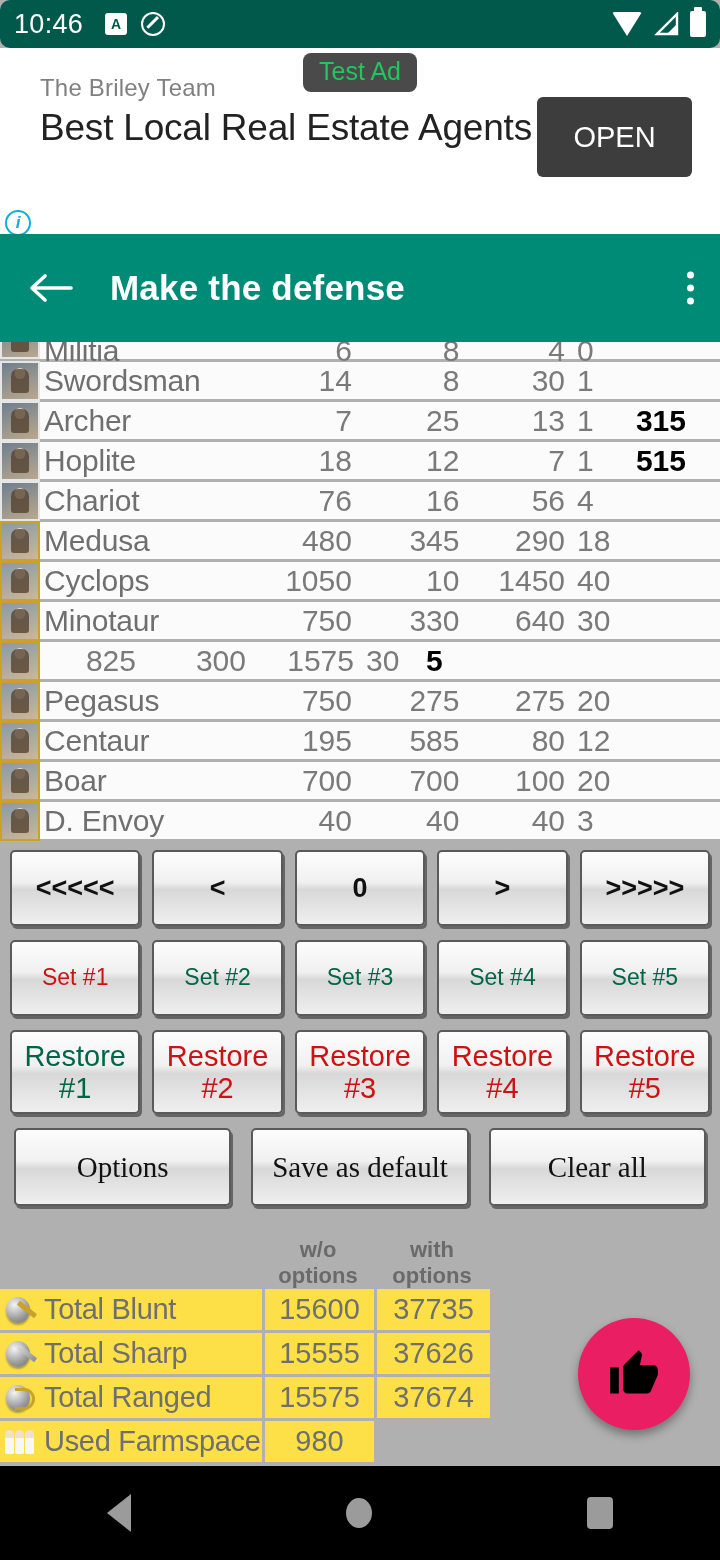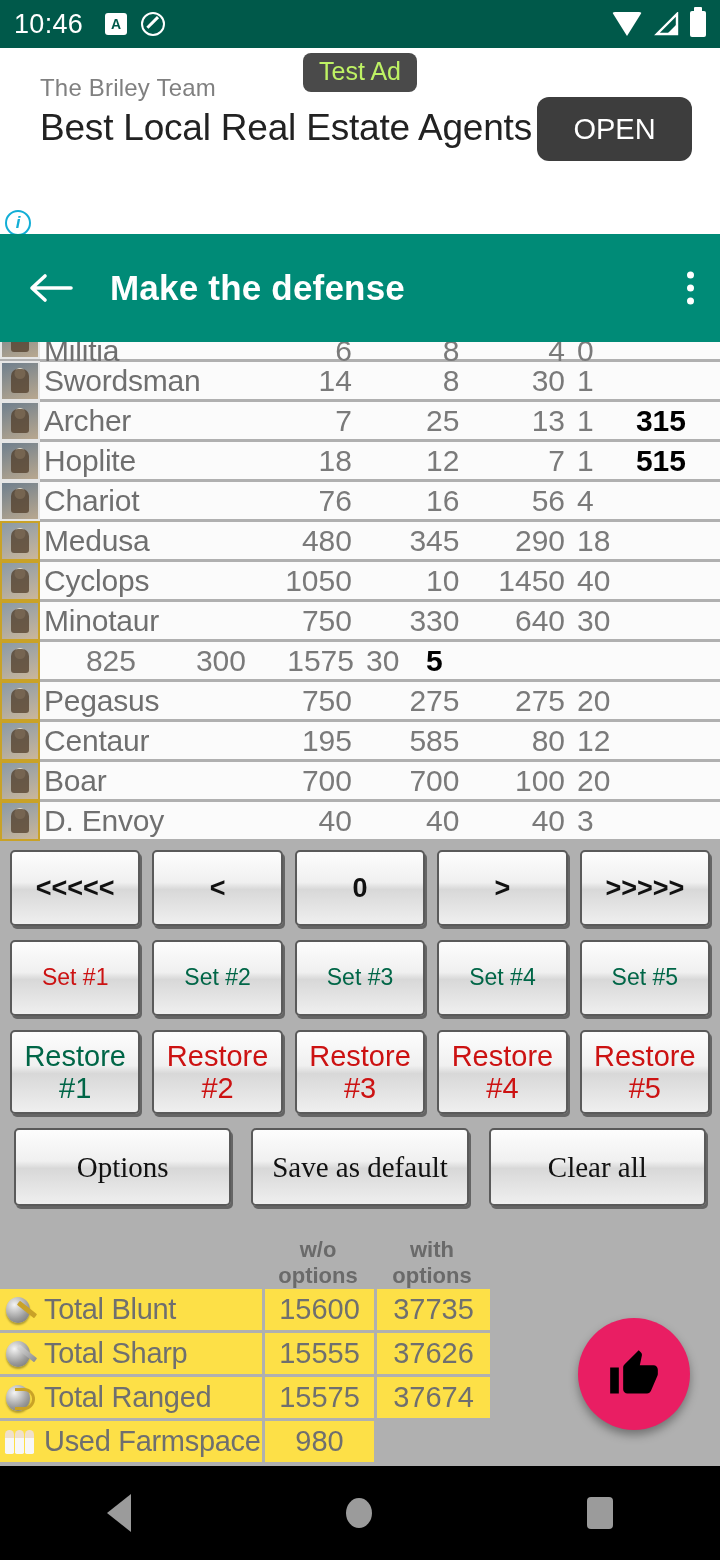--- a/index.html
+++ b/index.html
@@ -7,21 +7,21 @@
     width: 720px; height: 1560px;
     font-family: "Liberation Sans", sans-serif;
     background: #b0b0b0;
     overflow: hidden;
   }
   .phone { position: relative; width: 720px; height: 1560px; background: #b0b0b0; }
 
   
   .statusbar {
     height: 48px; background: #00594a; color: #fff;
-    display: flex; align-items: center; padding: 0 14px;
+    display: flex; align-items: center; padding: 0 14px; border-radius: 10px;
   }
   .clock { font-size: 27px; letter-spacing: .3px; }
   .sb-left-icons { display: flex; align-items: center; gap: 14px; margin-left: 22px; }
   .sb-right { margin-left: auto; display: flex; align-items: center; gap: 11px; }
   .ic-a {
     width: 22px; height: 22px; background: #fff; border-radius: 3px;
     color: #00594a; font-size: 14px; font-weight: bold;
     display: flex; align-items: center; justify-content: center;
     line-height: 1;
   }
@@ -44,27 +44,27 @@
     position: relative; height: 186px; background: #fff;
     padding: 26px 0 0 40px;
   }
   .ad-advertiser { font-size: 24px; color: #808080; letter-spacing: .2px; }
   .ad-headline {
     font-size: 37px; color: #222; line-height: 1.28; margin-top: 2px;
     max-width: 520px; letter-spacing: -.2px;
   }
   .ad-badge {
     position: absolute; top: 5px; left: 303px;
-    background: #4a4a4a; color: #bef264; font-size: 25px;
+    background: #4a4a4a; color: #22c55e; font-size: 25px;
     padding: 6px 16px 8px; border-radius: 8px; line-height: 1;
   }
   .ad-open {
     position: absolute; right: 28px; top: 49px;
-    width: 155px; height: 64px; background: #3d3d3d; color: #fff;
-    border: none; border-radius: 12px; font-size: 29px;
+    width: 155px; height: 80px; background: #3d3d3d; color: #fff;
+    border: none; border-radius: 6px; font-size: 29px;
     font-family: inherit; cursor: pointer;
   }
   .ad-info {
     position: absolute; left: 5px; top: 162px;
     width: 26px; height: 26px; border: 2.5px solid #12aed6; border-radius: 50%;
     color: #12aed6; font-size: 17px; font-weight: bold;
     display:flex; align-items:center; justify-content:center; font-style: italic;
   }
   .ad-close {
     position: absolute; left: 6px; top: 196px;

